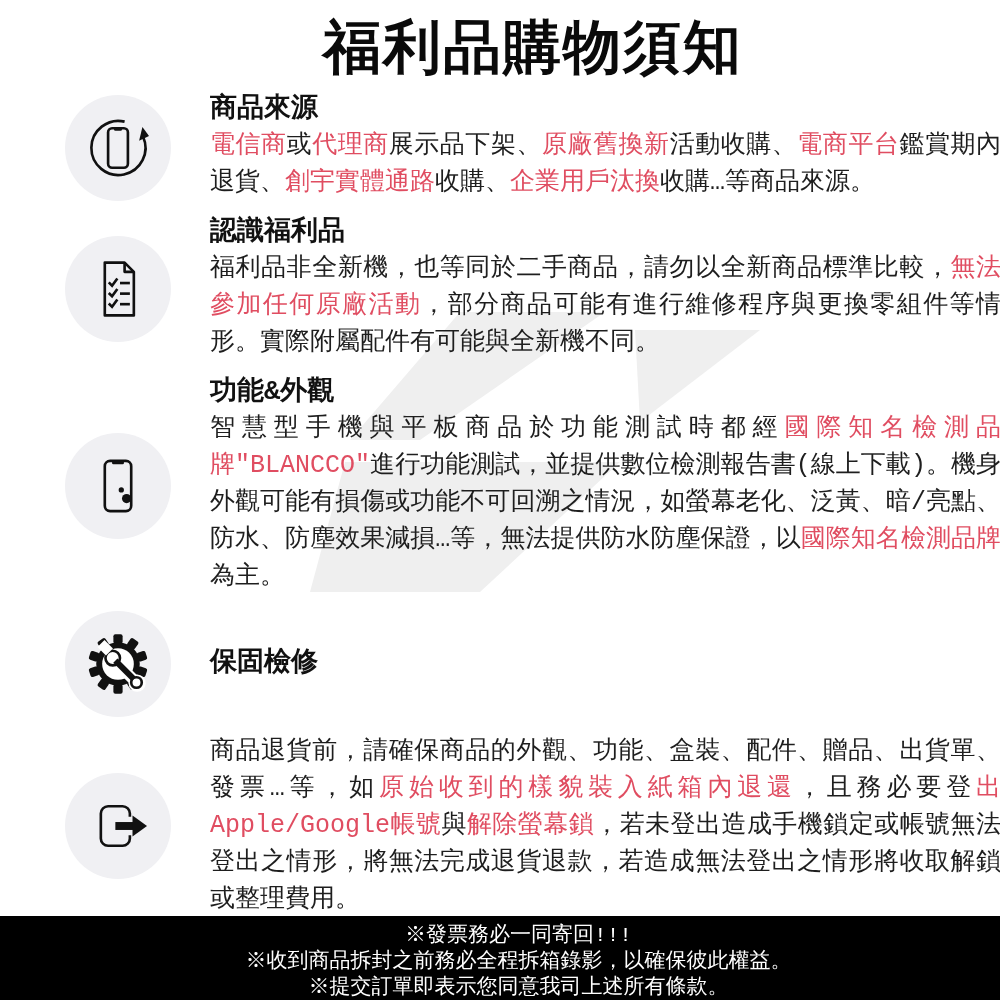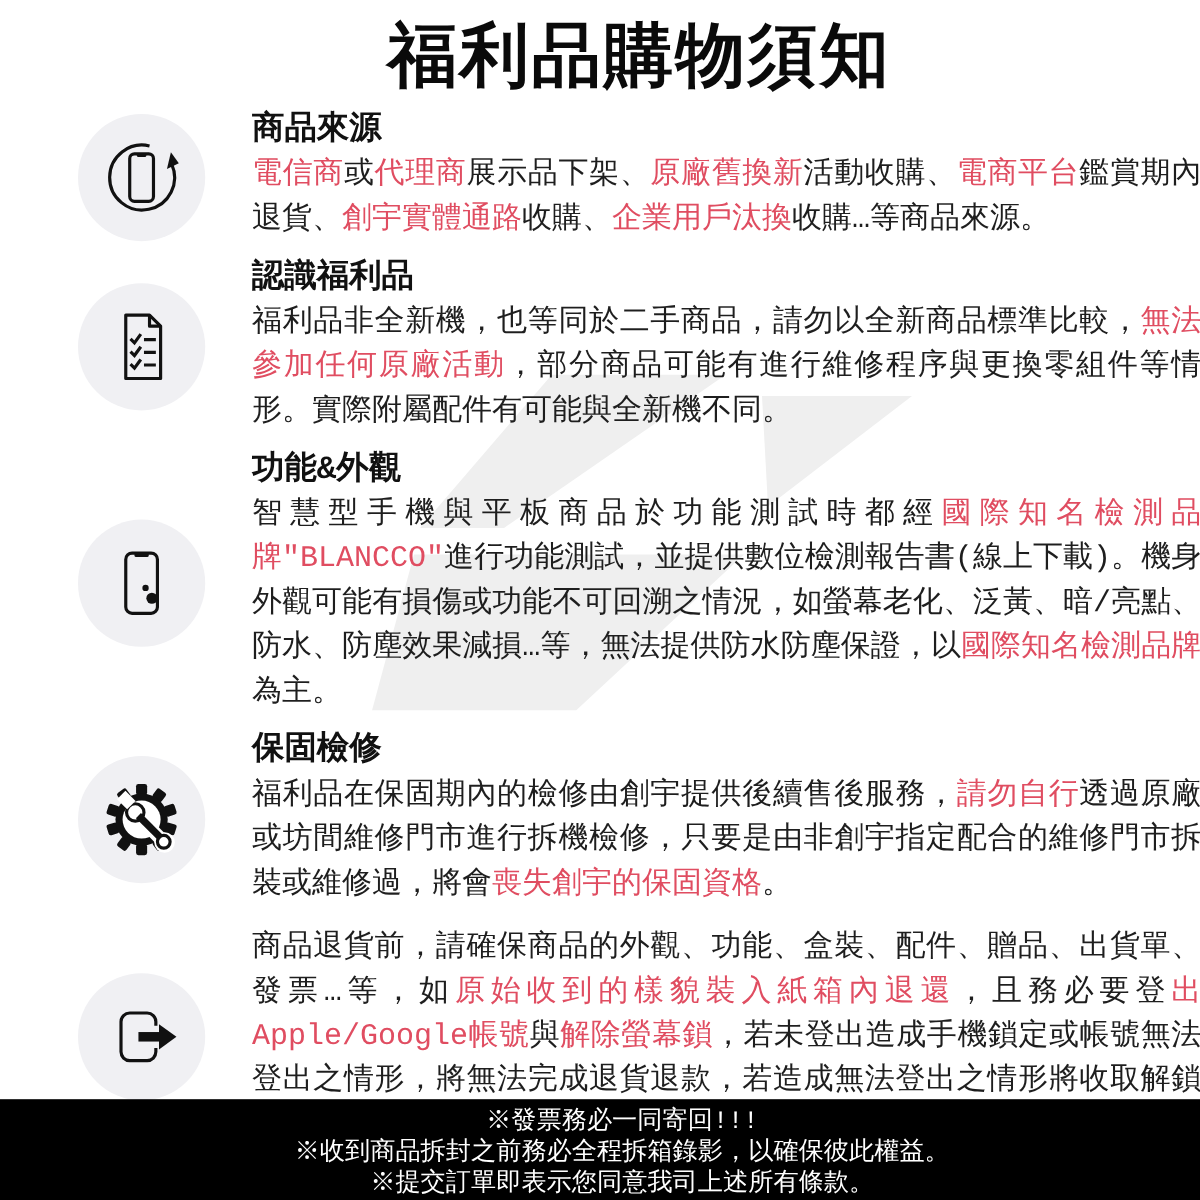--- a/index.html
+++ b/index.html
@@ -148,21 +148,20 @@
           <line stroke="#fff" stroke-width="17" x1="48" y1="48" x2="76" y2="76"></line>
           <circle fill="#fff" cx="79" cy="79" r="13"></circle>
           <circle class="ic" stroke-width="9" cx="42" cy="41" r="11"></circle>
           <rect fill="#fff" x="22" y="18" width="18" height="15" transform="rotate(45 31 25)"></rect>
           <line stroke="#111" stroke-width="9" x1="46" y1="45" x2="74" y2="73"></line>
           <circle class="ic" stroke-width="6" cx="78" cy="78" r="8"></circle>
         </svg>
       </div>
       <div class="txt">
         <h2 class="heading">保固檢修</h2>
-        <p class="body"><span>福利品在保固期內的檢修由創宇提供後續售後服務，</span><span class="red">請勿自行</span><span>透過原廠或坊間維修門市進行拆機檢修，只要是由非創宇指定配合的維修門市拆裝或維修過，將會</span><span class="red">喪失創宇的保固資格</span><span>。</span></p>
       </div>
     </div>
 
     <div class="section">
       <div class="badge">
         <svg viewBox="0 0 100 100">
           <path class="ic" stroke-width="6.5" d="M68,36 V31 a11,11 0 0 0 -11,-11 H35 a11,11 0 0 0 -11,11 V69 a11,11 0 0 0 11,11 H57 a11,11 0 0 0 11,-11 V64"></path>
           <rect fill="#111" x="46" y="44" width="27" height="12"></rect>
           <polygon fill="#111" points="72,34 72,66 94,50"></polygon>
         </svg>

